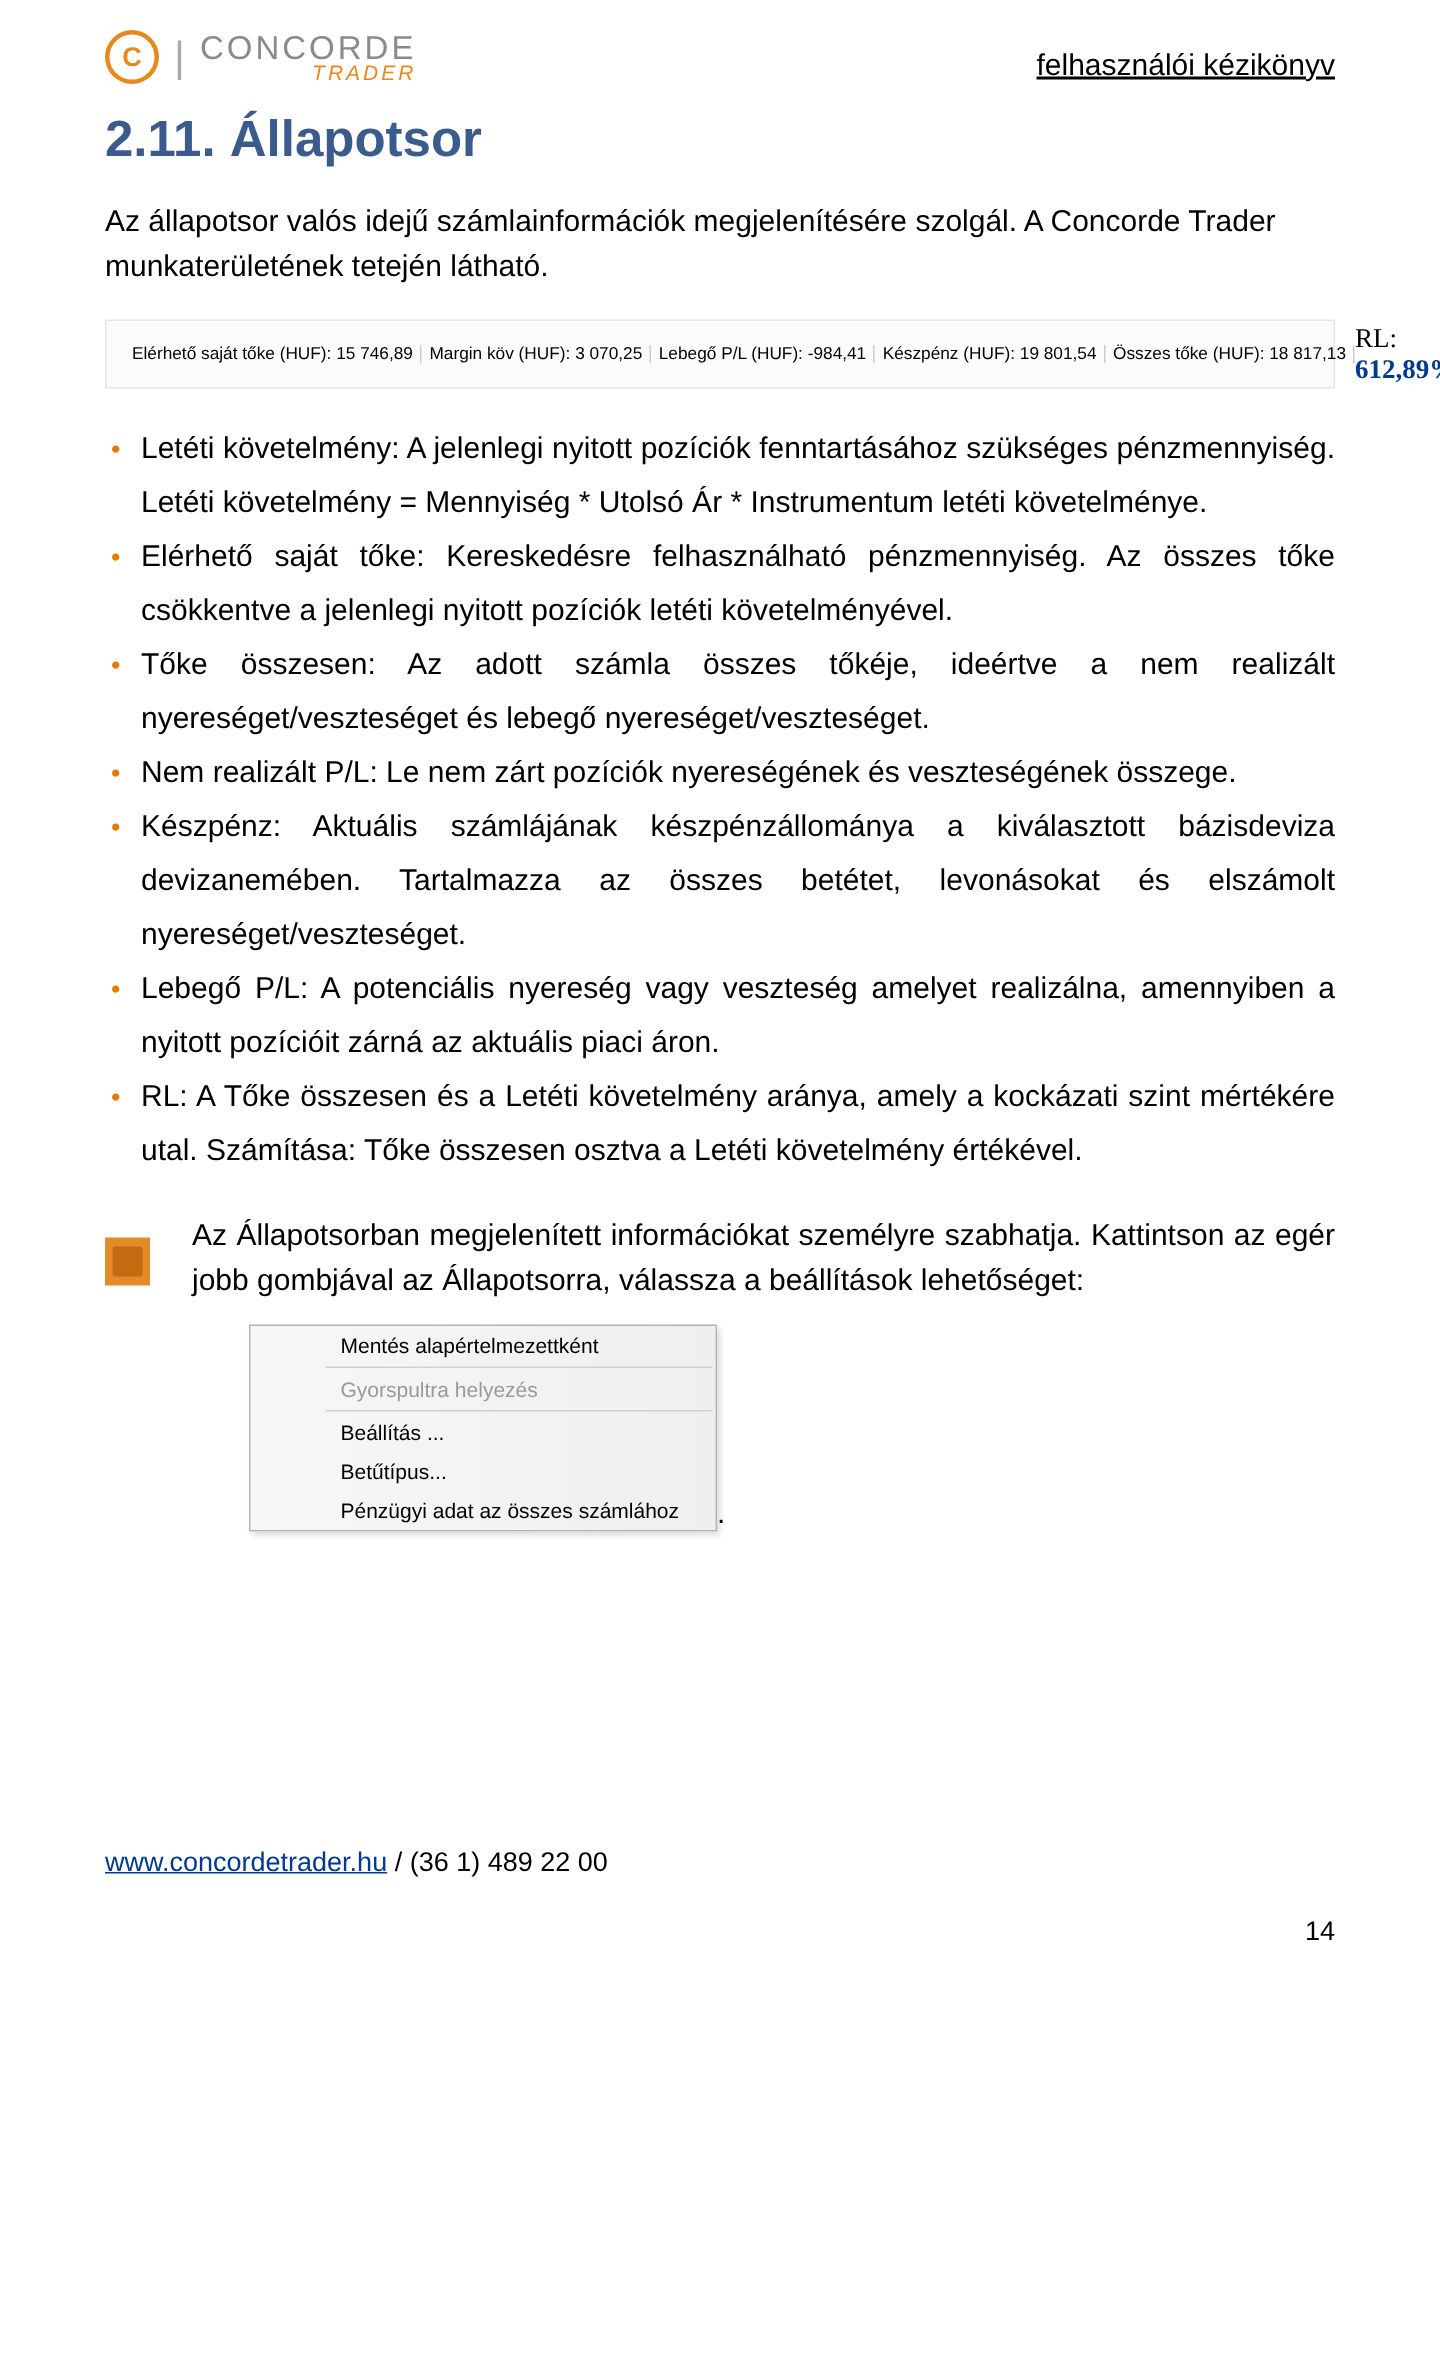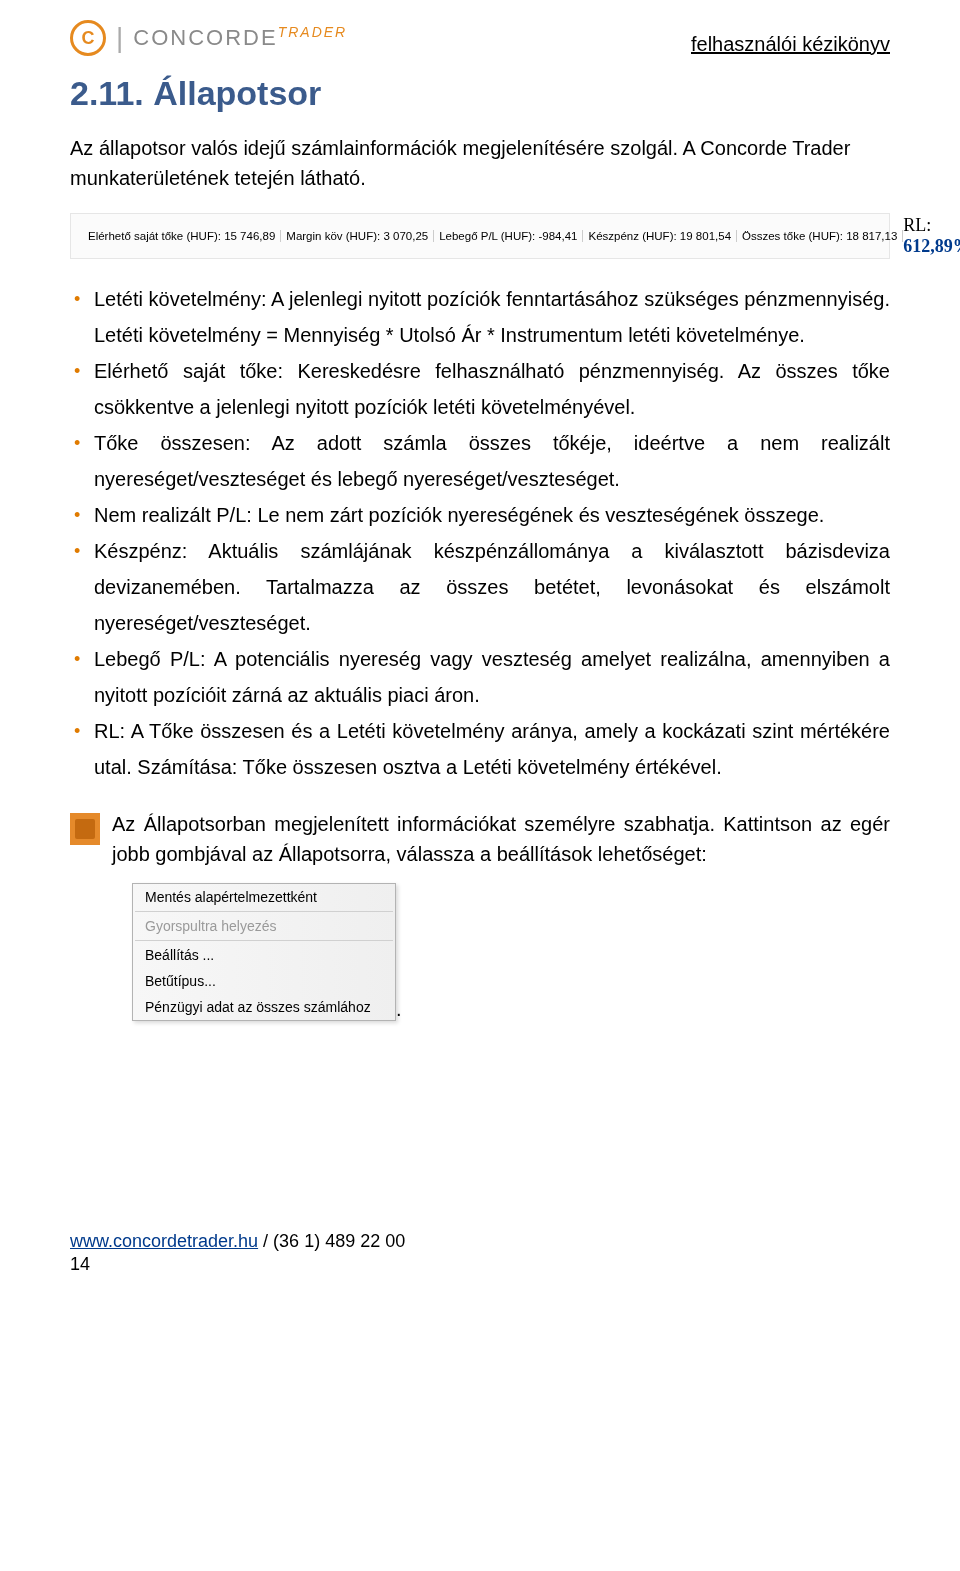--- a/index.html
+++ b/index.html
@@ -31,21 +31,21 @@
     border: 3px solid #e68a1f;
     display: flex;
     align-items: center;
     justify-content: center;
     color: #e68a1f;
     font-weight: bold;
     font-size: 18px;
   }
   .logo-text {
     display: flex;
-    flex-direction: row;
+    flex-direction: column;
     line-height: 1;
   }
   .logo-main {
     color: #8a8a8a;
     font-size: 22px;
     letter-spacing: 2px;
     font-weight: 400;
   }
   .logo-sep {
     color: #aaa;
@@ -118,22 +118,22 @@
   ul.bullets li::before {
     content: "•";
     color: #e07b00;
     position: absolute;
     left: -20px;
     font-size: 18px;
     top: 2px;
   }
   .note-row {
     display: flex;
-    align-items: flex-start;
-    gap: 12px;
+    align-items: center;
+    gap: 28px;
     margin-top: 24px;
   }
   .note-icon {
     width: 30px;
     height: 32px;
     background: #e58a2b;
     flex: 0 0 30px;
     position: relative;
     margin-top: 4px;
   }
@@ -143,26 +143,27 @@
     top: 6px; left: 5px; right: 5px; bottom: 6px;
     background: #c46a10;
     border-radius: 2px;
   }
   .note-text {
     font-size: 20px;
     line-height: 1.5;
     text-align: justify;
   }
   .context-menu {
-    margin: 14px 0 0 62px;
+    margin: 14px 0 0 96px;
     width: 262px;
     background: linear-gradient(to right, #f7f7f7, #efefef);
     border: 1px solid #b3b3b3;
     box-shadow: 2px 2px 4px rgba(0,0,0,0.15);
     font-size: 14px;
+    padding-left: 48px;
   }
   .context-menu .mi {
     padding: 5px 12px;
     color: #000;
     border-bottom: none;
   }
   .context-menu .mi.disabled {
     color: #9a9a9a;
   }
   .context-menu .sep {
@@ -182,23 +183,23 @@
     text-align: left;
     margin-top: 210px;
     font-size: 18px;
     color: #000;
   }
   .footer a {
     color: #003a8c;
     text-decoration: underline;
   }
   .page-num {
-    text-align: left;
-    font-size: 18px;
-    margin-top: 2px;
+    text-align: right;
+    font-size: 18px;
+    margin-top: 25px;
   }
 </style>
 </head>
 <body>
 
 <div class="page">
 
   <div class="header-row">
     <div class="logo">
       <div class="logo-circle">C</div>

